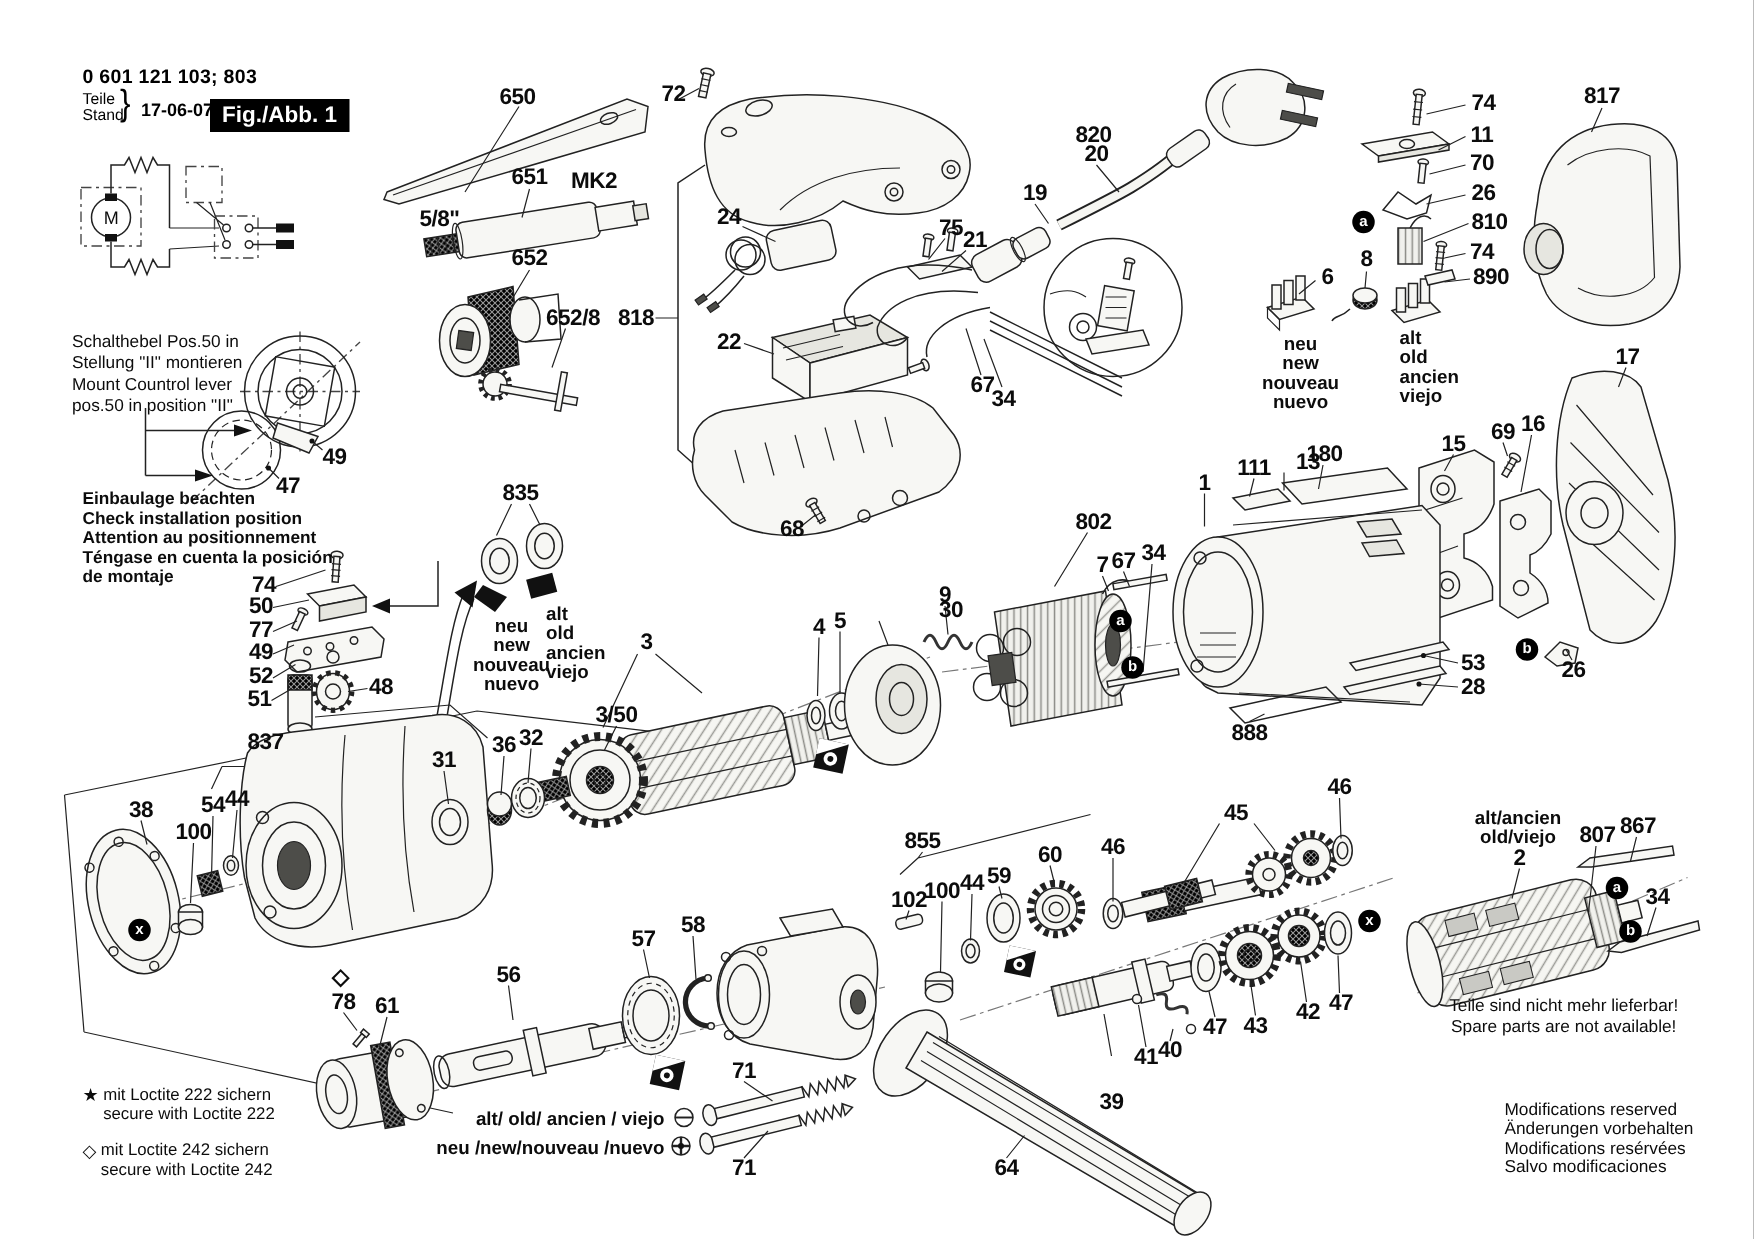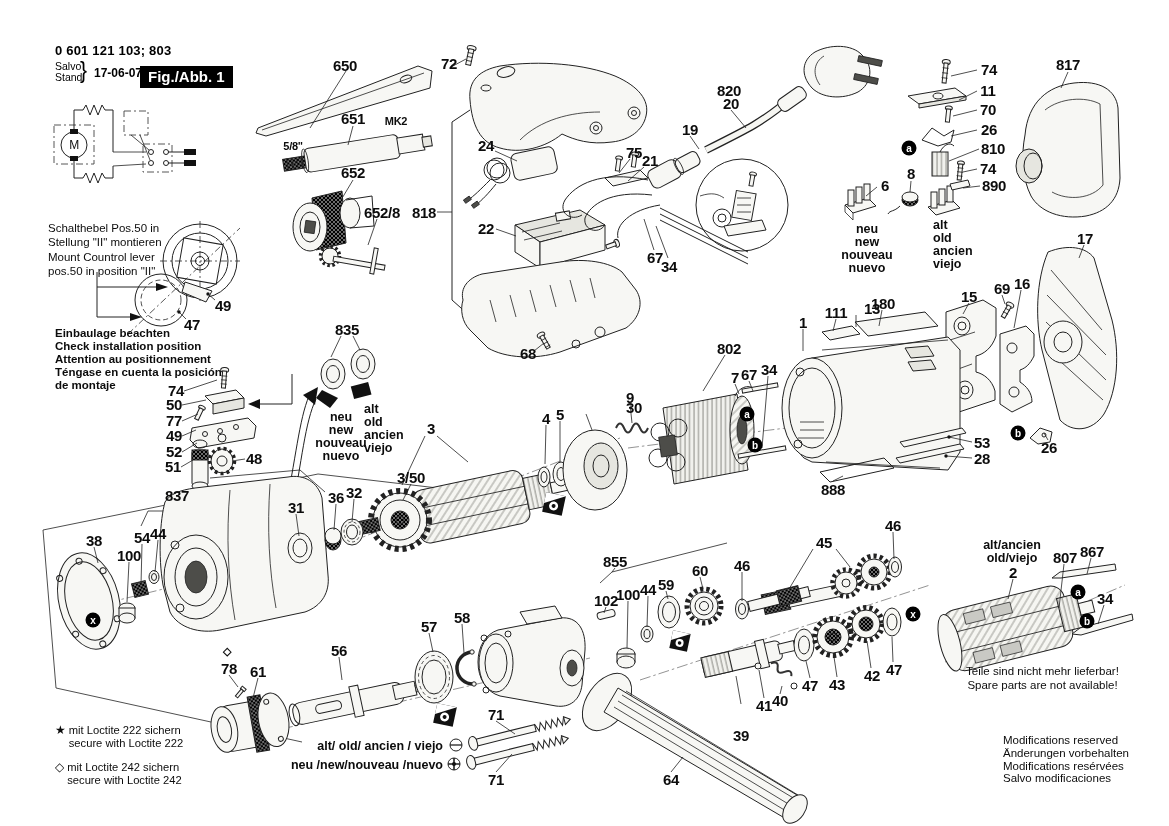--- a/index.html
+++ b/index.html
@@ -14,21 +14,21 @@
   .d{fill:#4d4d49;stroke:#222;stroke-width:0.8;}
   .blk{fill:#111;stroke:none;}
   .k{fill:url(#kn);stroke:#222;stroke-width:1;}
   .v{fill:url(#vh);stroke:#222;stroke-width:1;}
   .h{fill:url(#hh);stroke:#222;stroke-width:1;}
   .ax{fill:none;stroke:#777;stroke-width:0.8;stroke-dasharray:11 3 2.5 3;}
   .dd{fill:none;stroke:#444;stroke-width:0.9;stroke-dasharray:7 3 2 3;}
   
   .pl{position:absolute;transform:translate(-50%,-50%);font-weight:bold;font-size:15px;
       color:#0c0c0c;white-space:nowrap;letter-spacing:-0.3px;}
-  .pl.md{font-size:11px;}
+  .pl.md{font-size:15px;}
   .pl.m{font-weight:normal;font-size:12px;}
   .badge{position:absolute;width:15px;height:15px;border-radius:50%;background:#000;color:#fff;
       font-size:10px;font-weight:bold;display:flex;align-items:center;justify-content:center;
       transform:translate(-50%,-50%);line-height:1;}
   .tl{position:absolute;font-weight:bold;font-size:12.5px;line-height:13px;color:#0c0c0c;white-space:nowrap;}
   .tl.center{transform:translateX(-50%);text-align:center;}
   .tl.right{transform:translateX(-100%);text-align:right;}
   .note{position:absolute;color:#0c0c0c;}
   .nline{white-space:nowrap;}
   #note-lever{left:48px;top:221px;font-size:11.5px;line-height:14.4px;}
@@ -641,21 +641,21 @@
         M1064,564 L1059,608 M1091,558 L1087,574 M1104,605 L1098,624 M1013,579 L1008,599"></path>
       <circle cx="949" cy="437" r="1.7" class="blk"></circle>
         <circle cx="946" cy="456" r="1.7" class="blk"></circle>
       <circle cx="208" cy="294" r="1.7" class="blk"></circle>
         <circle cx="179" cy="312" r="1.7" class="blk"></circle>
     </g>
   </svg>
 
   <div id="pn">0 601 121 103; 803</div>
   <div id="issue">
-    <div>Salvo</div>
+    <div>Teile</div>
     <div>Stand</div>
   </div>
   <div id="brace">}</div>
   <div id="idate">17-06-07</div>
   <div id="figbox">Fig./Abb. 1</div>
 
   <div id="note-lever" class="note">
       <div class="nline">Schalthebel Pos.50 in</div>
       <div class="nline">Stellung "II" montieren</div>
       <div class="nline">Mount Countrol lever</div>

